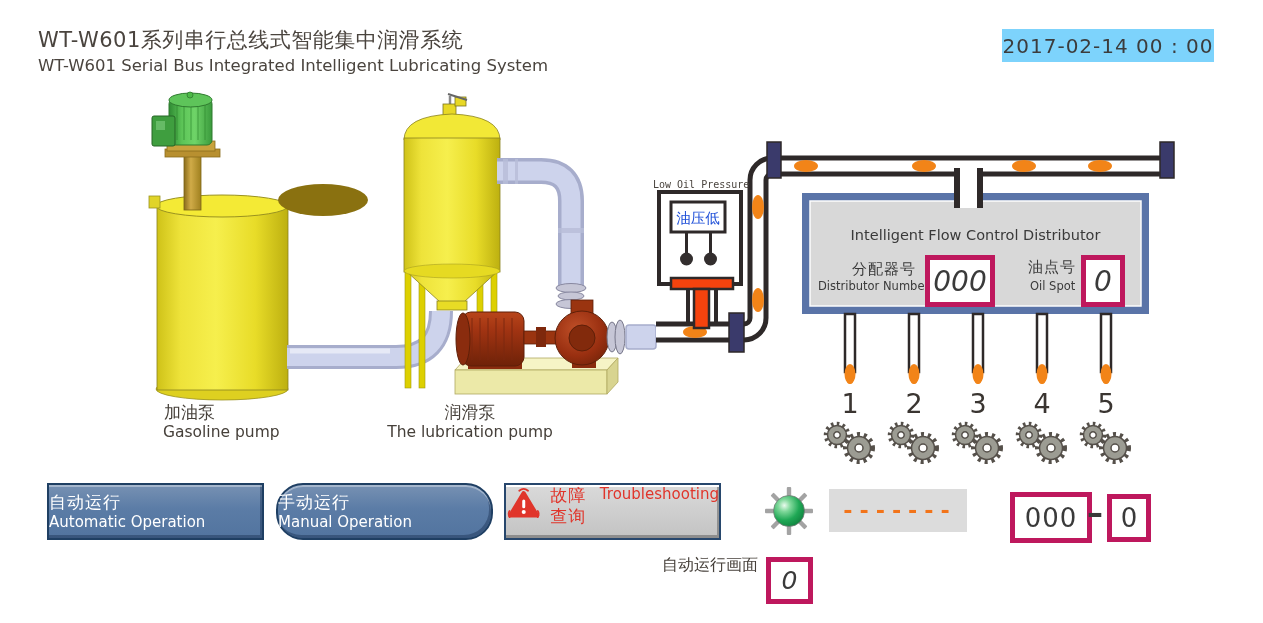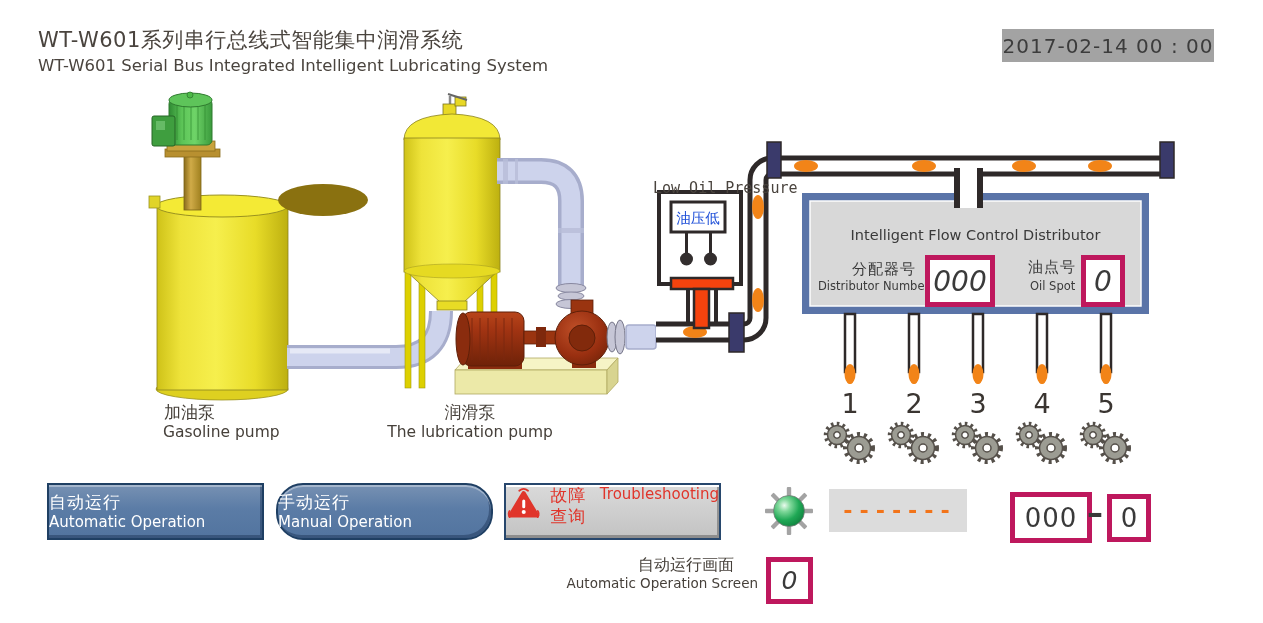--- a/index.html
+++ b/index.html
@@ -3,23 +3,23 @@
 <meta charset="utf-8">
 <style>
   html,body{margin:0;padding:0;background:#fff;}
   #app{position:relative;width:1263px;height:623px;background:#ffffff;overflow:hidden;
        font-family:"DejaVu Sans","Liberation Sans",sans-serif;color:#46403a;}
   .abs{position:absolute;}
   #scene{position:absolute;left:0;top:0;z-index:1;pointer-events:none;}
   .txt{position:absolute;z-index:3;white-space:nowrap;}
   .title-zh{left:38px;top:26px;font-size:21px;letter-spacing:.5px;color:#4a443e;}
   .title-en{left:38px;top:56px;font-size:16.5px;color:#4a443e;}
-  .datetime{left:1002px;top:29px;width:212px;height:33px;background:#a3a3a3;z-index:3;
+  .datetime{left:1002px;top:29px;width:212px;height:33px;background:#7dd3fc;z-index:3;
             display:flex;align-items:center;justify-content:center;font-size:20px;color:#3c3c3c;letter-spacing:1px;}
-  .lop-en{left:653px;top:179px;font-size:15px;font-family:"DejaVu Sans Mono",monospace;color:#4a443e;}
+  .lop-en{left:653px;top:179px;font-size:10px;font-family:"DejaVu Sans Mono",monospace;color:#4a443e;}
   .lop-zh{left:671px;top:205px;width:54px;height:27px;display:flex;align-items:center;justify-content:center;font-size:14.5px;color:#1d4ed8;}
   .dist-zh{left:810px;top:205px;width:331px;text-align:center;font-size:17px;letter-spacing:2.5px;color:#3a3a3a;}
   .dist-en{left:810px;top:227px;width:331px;text-align:center;font-size:14.5px;color:#3a3a3a;}
   .lbl-zh{font-size:15px;letter-spacing:1px;color:#3a3a3a;}
   .lbl-en{font-size:11.5px;color:#3a3a3a;}
   .valbox{position:absolute;z-index:3;background:#fff;border:5px solid #be185d;
           display:flex;align-items:center;justify-content:center;color:#3a3a3a;}
   .italic-num{font-style:italic;font-size:28px;}
   .pump-lbl-zh{font-size:17px;}
   .pump-lbl-en{font-size:15.5px;}
@@ -32,21 +32,21 @@
   .btn .l2{font-size:15px;}
   .btn-trouble{left:504px;background:linear-gradient(180deg,#dadada,#c3c3c3);border:2px solid #27476d;
        box-shadow:inset 0 2px 0 #ffffff, inset -2px -3px 0 rgba(60,60,60,.4);
        color:#e0352b;flex-direction:row;gap:9px;}
   .btn-trouble .cols{display:flex;flex-direction:row;align-items:flex-start;line-height:1.25;}
   .dash-panel{position:absolute;z-index:3;left:829px;top:489px;width:138px;height:43px;background:#dcdcdc;
        display:flex;align-items:center;justify-content:center;}
   .dash-panel span{font-family:"DejaVu Sans Mono",monospace;font-weight:bold;font-size:22px;letter-spacing:3px;color:#f2741a;}
   .sep{position:absolute;z-index:3;left:1084px;top:492px;width:22px;height:41px;display:flex;align-items:center;justify-content:center;
        font-size:32px;font-weight:bold;color:#3a3a3a;}
-  .screen-zh{left:536px;top:555px;width:198px;text-align:right;font-size:16px;}
+  .screen-zh{left:560px;top:555px;width:198px;text-align:right;font-size:16px;}
   .screen-en{left:538px;top:575px;width:220px;text-align:right;font-size:13.5px;}
 </style>
 </head>
 <body>
 
 <div id="app">
 
   <svg id="scene" width="1263" height="623" viewBox="0 0 1263 623">
     <defs>
       <linearGradient id="gYel" x1="0" y1="0" x2="1" y2="0">
@@ -358,18 +358,17 @@
 
   <div class="valbox" style="left:1010px;top:492px;width:72px;height:41px;font-size:26px;letter-spacing:1px;">
     <span>000</span>
   </div>
   <div class="sep">–</div>
   <div class="valbox" style="left:1107px;top:494px;width:34px;height:38px;font-size:26px;">
     <span>0</span>
   </div>
 
   <div class="txt screen-zh">自动运行画面</div>
-  <div class="txt screen-en">Automatic Operation Screen</div>
   <div class="valbox" style="left:766px;top:557px;width:37px;height:37px;">
     <span class="italic-num" style="font-size:25px;">0</span>
   </div>
 
 </div>
 
 </body></html>

